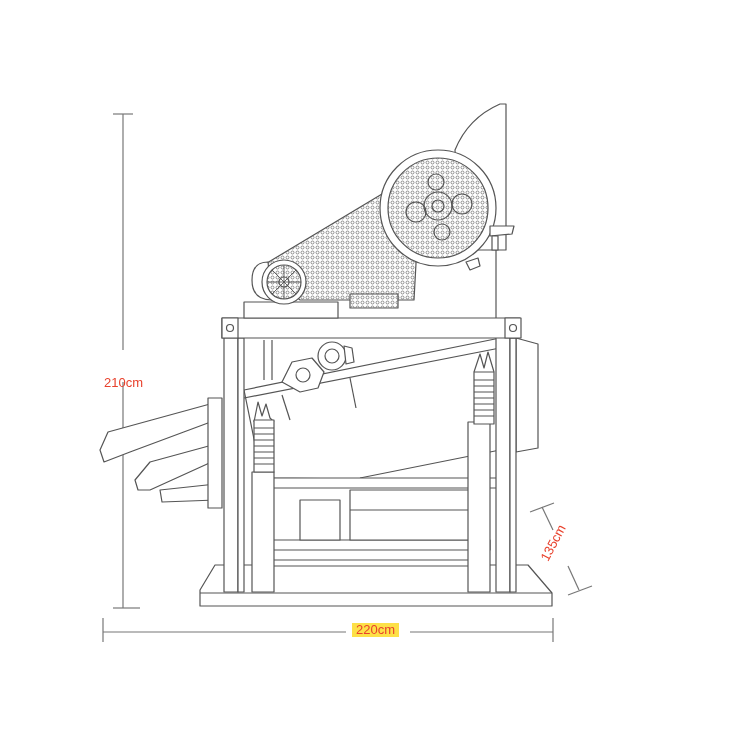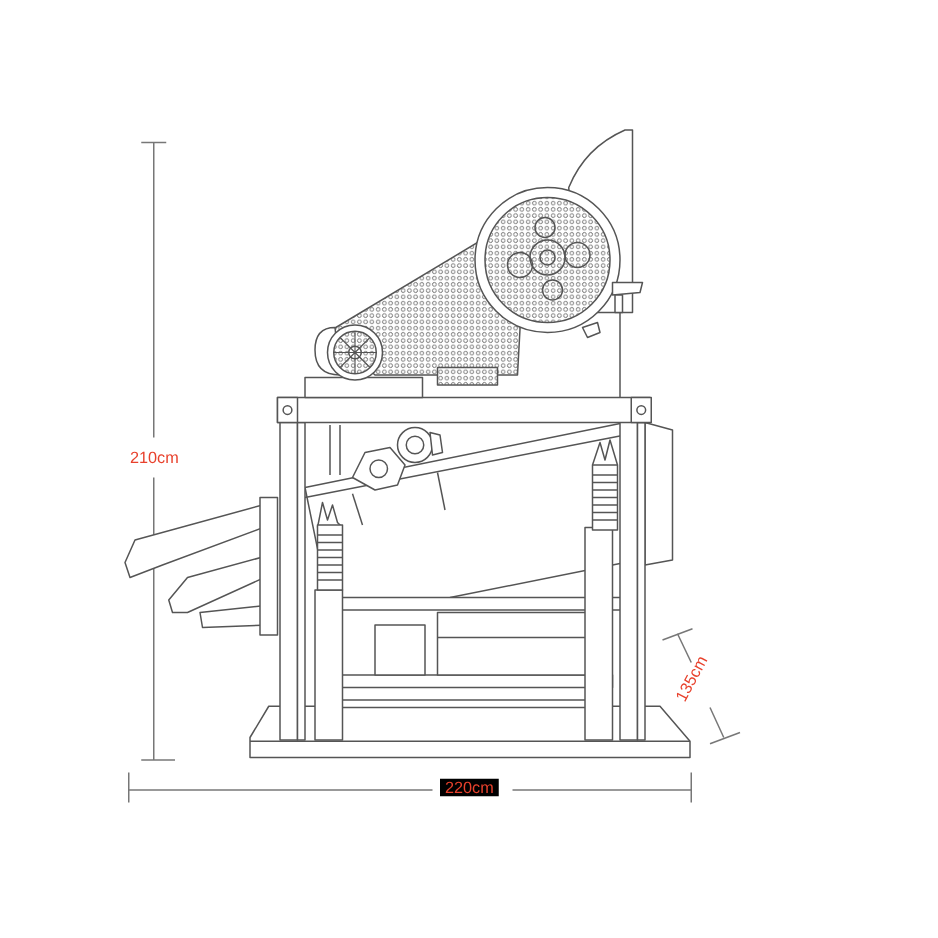--- a/index.html
+++ b/index.html
@@ -1,19 +1,19 @@
 <!DOCTYPE html>
 <html><head>
   <meta charset="utf-8">
   <style>
     html, body { margin: 0; padding: 0; background: #ffffff; }
     body { width: 750px; height: 750px; position: relative; overflow: hidden; font-family: "Liberation Sans", sans-serif; }
     #drawing { position: absolute; left: 0; top: 0; width: 750px; height: 750px; }
-    .dim-label { position: absolute; font-family: "Liberation Sans", sans-serif; font-size: 13px; color: #e8412c; white-space: nowrap; background: #000000; line-height: 14px; }
-    #lbl-height { left: 104px; top: 359px; background: transparent; text-align: center; }
+    .dim-label { position: absolute; font-family: "Liberation Sans", sans-serif; font-size: 13px; color: #e8412c; white-space: nowrap; background: #fde047; line-height: 14px; }
+    #lbl-height { left: 104px; top: 376px; background: transparent; text-align: center; }
     #lbl-width { left: 352px; top: 623px; padding: 0 4px; }
     #lbl-depth { left: 534px; top: 536px; transform: rotate(-62deg); transform-origin: center; background: transparent; }
   </style>
 </head>
 <body>
 
 <svg id="drawing" viewBox="0 0 750 750" xmlns="http://www.w3.org/2000/svg">
   <defs>
     <pattern id="mesh" width="5" height="5" patternUnits="userSpaceOnUse">
       <rect width="5" height="5" fill="#ffffff"></rect>

